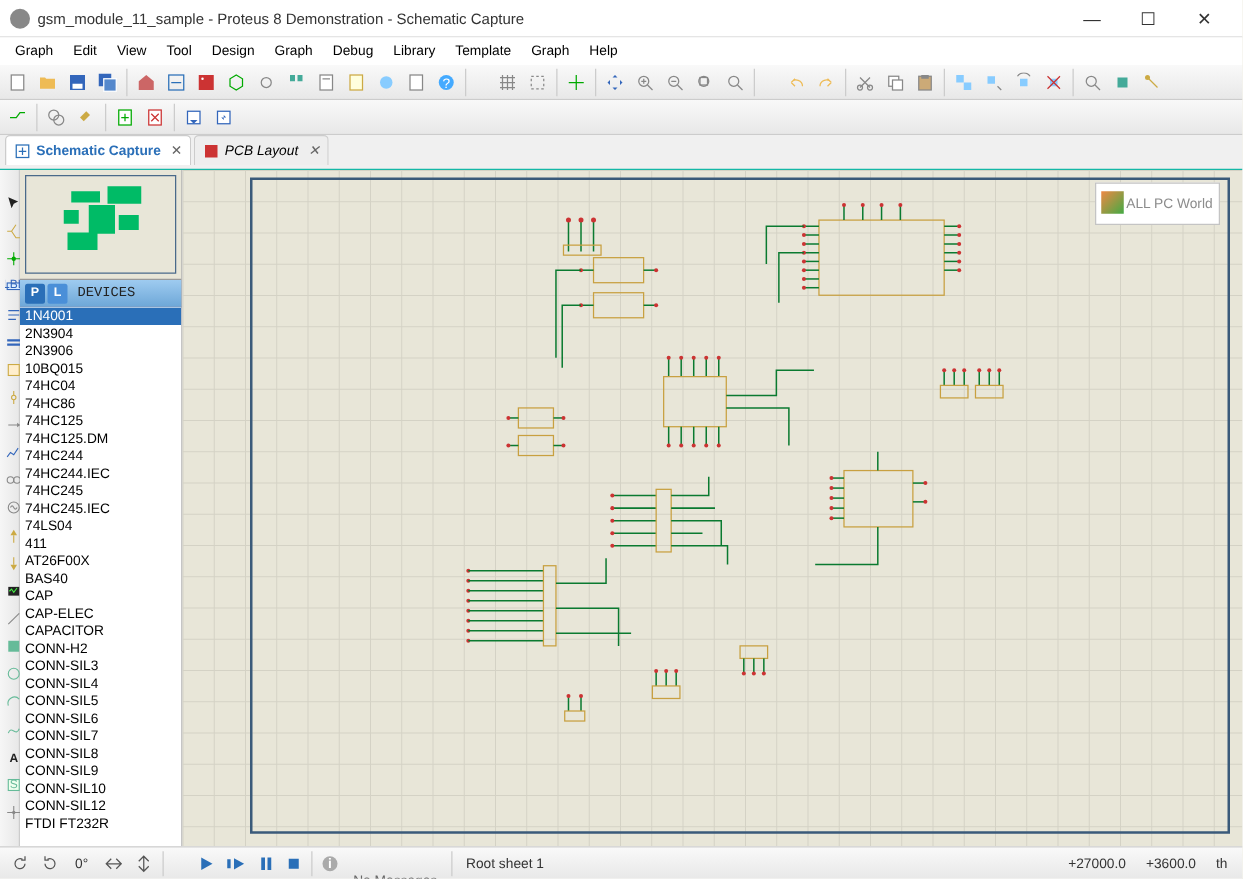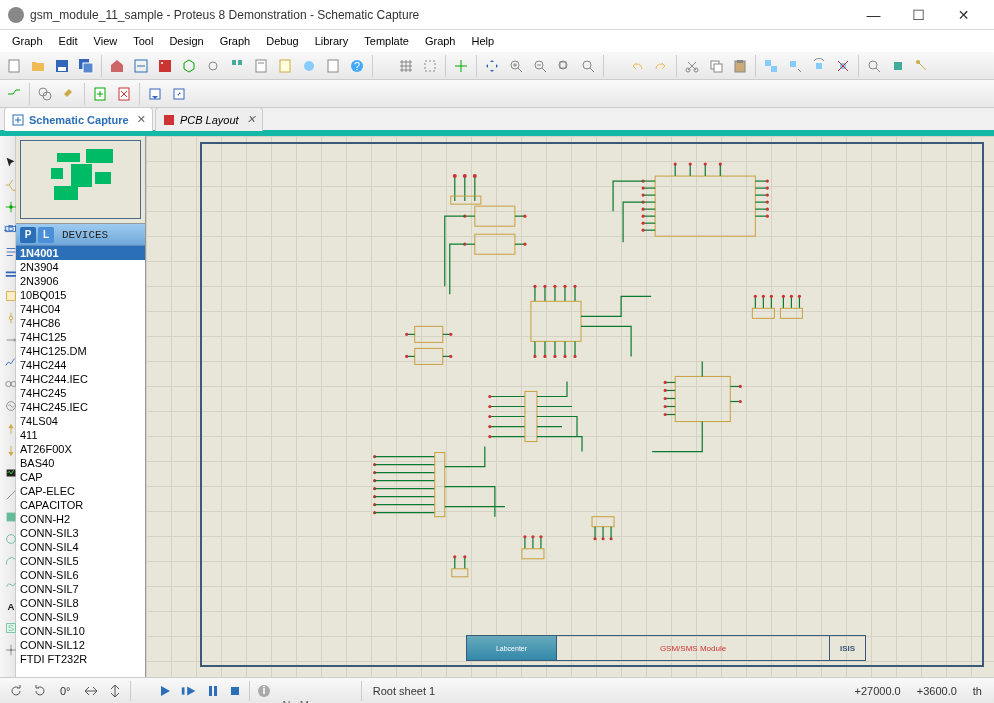--- a/index.html
+++ b/index.html
@@ -10,21 +10,21 @@
 .titlebar .winbtn { width: 45px; height: 30px; display: flex; align-items: center; justify-content: center; font-size: 14px; color: #333; cursor: pointer; }
 
 .menubar { height: 22px; background: #fff; display: flex; align-items: center; padding: 0 4px; }
 .menubar .mitem { padding: 3px 8px; cursor: pointer; }
 
 .toolbar-row { height: 28px; background: linear-gradient(#f9f9f9,#e8e8e8); border-bottom: 1px solid #ccc; display: flex; align-items: center; padding: 0 2px; }
 .toolbar-row .sep { width: 1px; height: 22px; background: #ccc; margin: 0 3px; }
 .toolbar-row .tbtn { width: 22px; height: 22px; margin: 0 1px; display: flex; align-items: center; justify-content: center; border: 1px solid transparent; cursor: pointer; border-radius: 2px; }
 .toolbar-row .tbtn svg { width: 16px; height: 16px; }
 
-.tabbar { height: 28px; background: #f0f0f0; border-bottom: 6px solid #14b8a6; display: flex; align-items: center; padding: 0 4px; gap: 2px; }
+.tabbar { height: 28px; background: #f0f0f0; border-bottom: 1px solid #14b8a6; display: flex; align-items: flex-start; padding: 0 4px; gap: 2px; }
 .tab { height: 24px; background: #fff; border: 1px solid #ccc; border-bottom: none; border-radius: 4px 4px 0 0; display: flex; align-items: center; padding: 0 6px; gap: 4px; cursor: pointer; }
 .tab.inactive { background: #eee; font-style: italic; }
 .tab .tabicon { width: 14px; height: 14px; }
 .tab .close { font-size: 11px; color: #666; margin-left: 4px; }
 
 .main { flex: 1; display: flex; background: #f0f0f0; overflow: hidden; }
 .left-tools { width: 16px; background: linear-gradient(90deg,#f6f6f6,#e8e8e8); border-right: 1px solid #ccc; display: flex; flex-direction: column; padding: 16px 0; align-items: center; }
 .left-tools .ltbtn { width: 22px; height: 22px; margin: 1px auto; display: flex; align-items: center; justify-content: center; cursor: pointer; border: 1px solid transparent; }
 
 .side-panel { width: 130px; background: #fff; border-right: 1px solid #999; display: flex; flex-direction: column; }
@@ -32,21 +32,21 @@
 .overview .ov-inner { width: 100%; height: 100%; border: 1px solid #4a6a8a; background: #e8e6d8; position: relative; }
 .ov-mini { position: absolute; background: #0b6; }
 
 .devices-hdr { height: 22px; background: linear-gradient(#9ecbf0,#6fa8d8); border-bottom: 1px solid #5a8abf; display: flex; align-items: center; padding: 0 4px; gap: 2px; }
 .devices-hdr .pbox { width: 16px; height: 16px; background: #2a6fb8; color: #fff; font-weight: bold; font-size: 10px; display: flex; align-items: center; justify-content: center; border-radius: 2px; }
 .devices-hdr .lbox { width: 16px; height: 16px; background: #4a8fd8; color: #fff; font-weight: bold; font-size: 10px; display: flex; align-items: center; justify-content: center; border-radius: 2px; }
 .devices-hdr .hdr-txt { margin-left: 6px; font-size: 11px; color: #222; font-family: Liberation Mono, monospace; }
 
 .dev-list { flex: 1; overflow-y: auto; background: #fff; }
 .dev-list .ditem { padding: 1px 4px; font-size: 11px; white-space: nowrap; cursor: pointer; }
-.dev-list .ditem.selected { background: #2a6fb8; color: #fff; font-weight: bold; }
+.dev-list .ditem.selected { background: #2a6fb8; color: #fff; }
 
 .canvas-wrap { flex: 1; background: #e8e6d8; overflow: hidden; position: relative; }
 .canvas { position: absolute; inset: 0; }
 .grid-bg { position: absolute; inset: 0;
   background-image: linear-gradient(#d4d2c5 1px, transparent 1px), linear-gradient(90deg, #d4d2c5 1px, transparent 1px);
   background-size: 25px 25px; }
 .sheet-border { position: absolute; left: 54px; top: 6px; right: 10px; bottom: 10px; border: 2px solid #3a5a7a; }
 .watermark { position: absolute; top: 10px; right: 18px; width: 100px; height: 34px; background: #fff; border: 1px solid #c4c4c4; font-size: 9px; color: #8c8c8c; display: flex; align-items: center; padding-left: 24px; }
 .watermark::before { content:""; position:absolute; left:4px; top:6px; width:18px; height:18px; background:linear-gradient(135deg,#e84,#4a4); }
 
@@ -551,20 +551,23 @@
         <div class="ditem">CONN-SIL10</div>
         <div class="ditem">CONN-SIL12</div>
         <div class="ditem">FTDI FT232R</div>
       </div>
   </div>
 
   <div class="canvas-wrap">
     <div class="canvas">
       <div class="grid-bg"></div>
       <div class="sheet-border"></div>
+      <div class="watermark">
+          <span>ALL PC World</span>
+        </div>
 
       <svg class="comp" style="left:0;top:0;width:100%;height:100%" viewBox="0 0 830 540">
 
         <g transform="translate(300,40)">
           <line class="wire" x1="0" y1="25" x2="0" y2="0"></line>
             <circle class="pad" cx="0" cy="0" r="2"></circle>
           <line class="wire" x1="10" y1="25" x2="10" y2="0"></line>
             <circle class="pad" cx="10" cy="0" r="2"></circle>
           <line class="wire" x1="20" y1="25" x2="20" y2="0"></line>
             <circle class="pad" cx="20" cy="0" r="2"></circle>
@@ -799,25 +802,20 @@
           <g class="pad">
               <circle cx="-35" cy="10" r="1.6"></circle>
               <circle cx="-35" cy="20" r="1.6"></circle>
               <circle cx="-35" cy="30" r="1.6"></circle>
               <circle cx="-35" cy="40" r="1.6"></circle>
               <circle cx="-35" cy="50" r="1.6"></circle>
             </g>
         </g>
       </svg>
 
-      <div class="title-block">
-        <div class="tb-left">Labcenter</div>
-        <div class="tb-mid">GSM/SMS Module</div>
-        <div class="tb-right">ISIS</div>
-      </div>
     </div>
   </div>
 </div>
 
 <div class="statusbar">
   <div class="sbtn">
       <svg width="16" height="16" viewBox="0 0 16 16">
         <path d="M12 8a4 4 0 1 1-2-3.5M12 2v3h-3" fill="none" stroke="#555"></path>
       </svg>
     </div>

